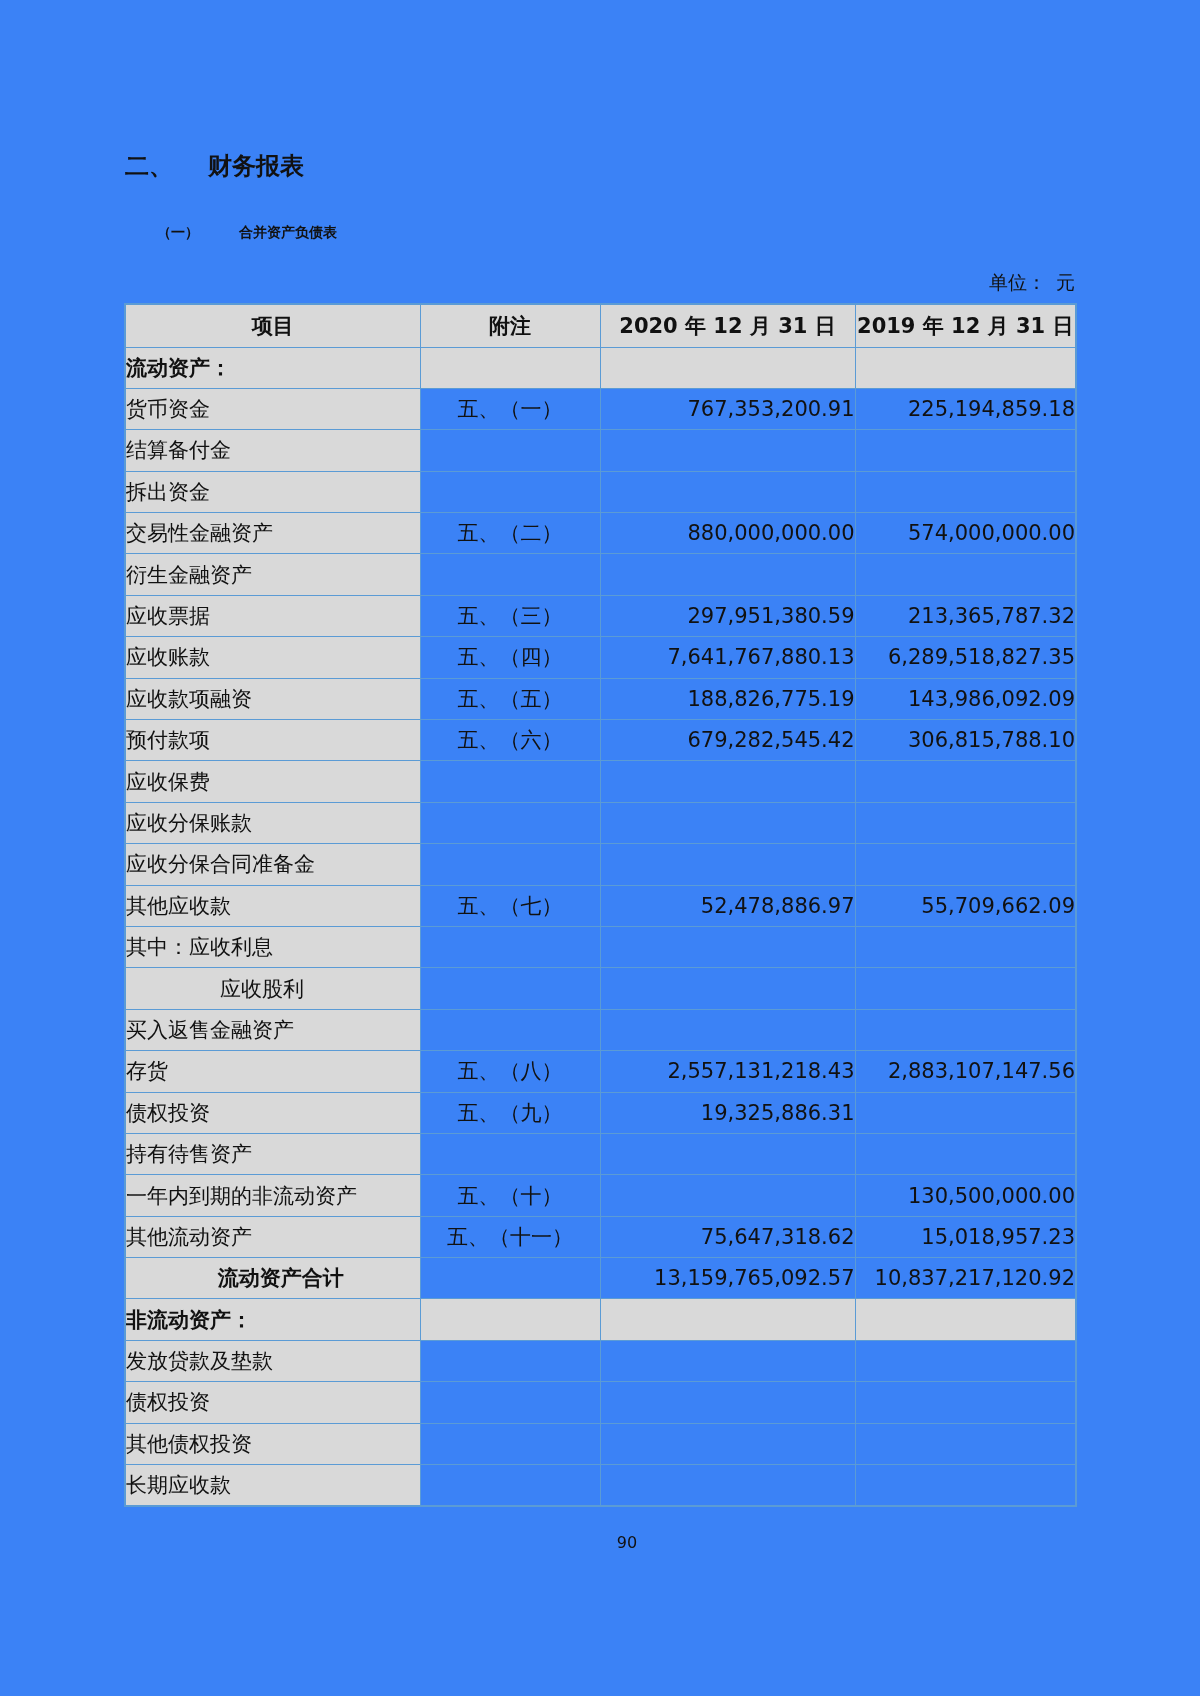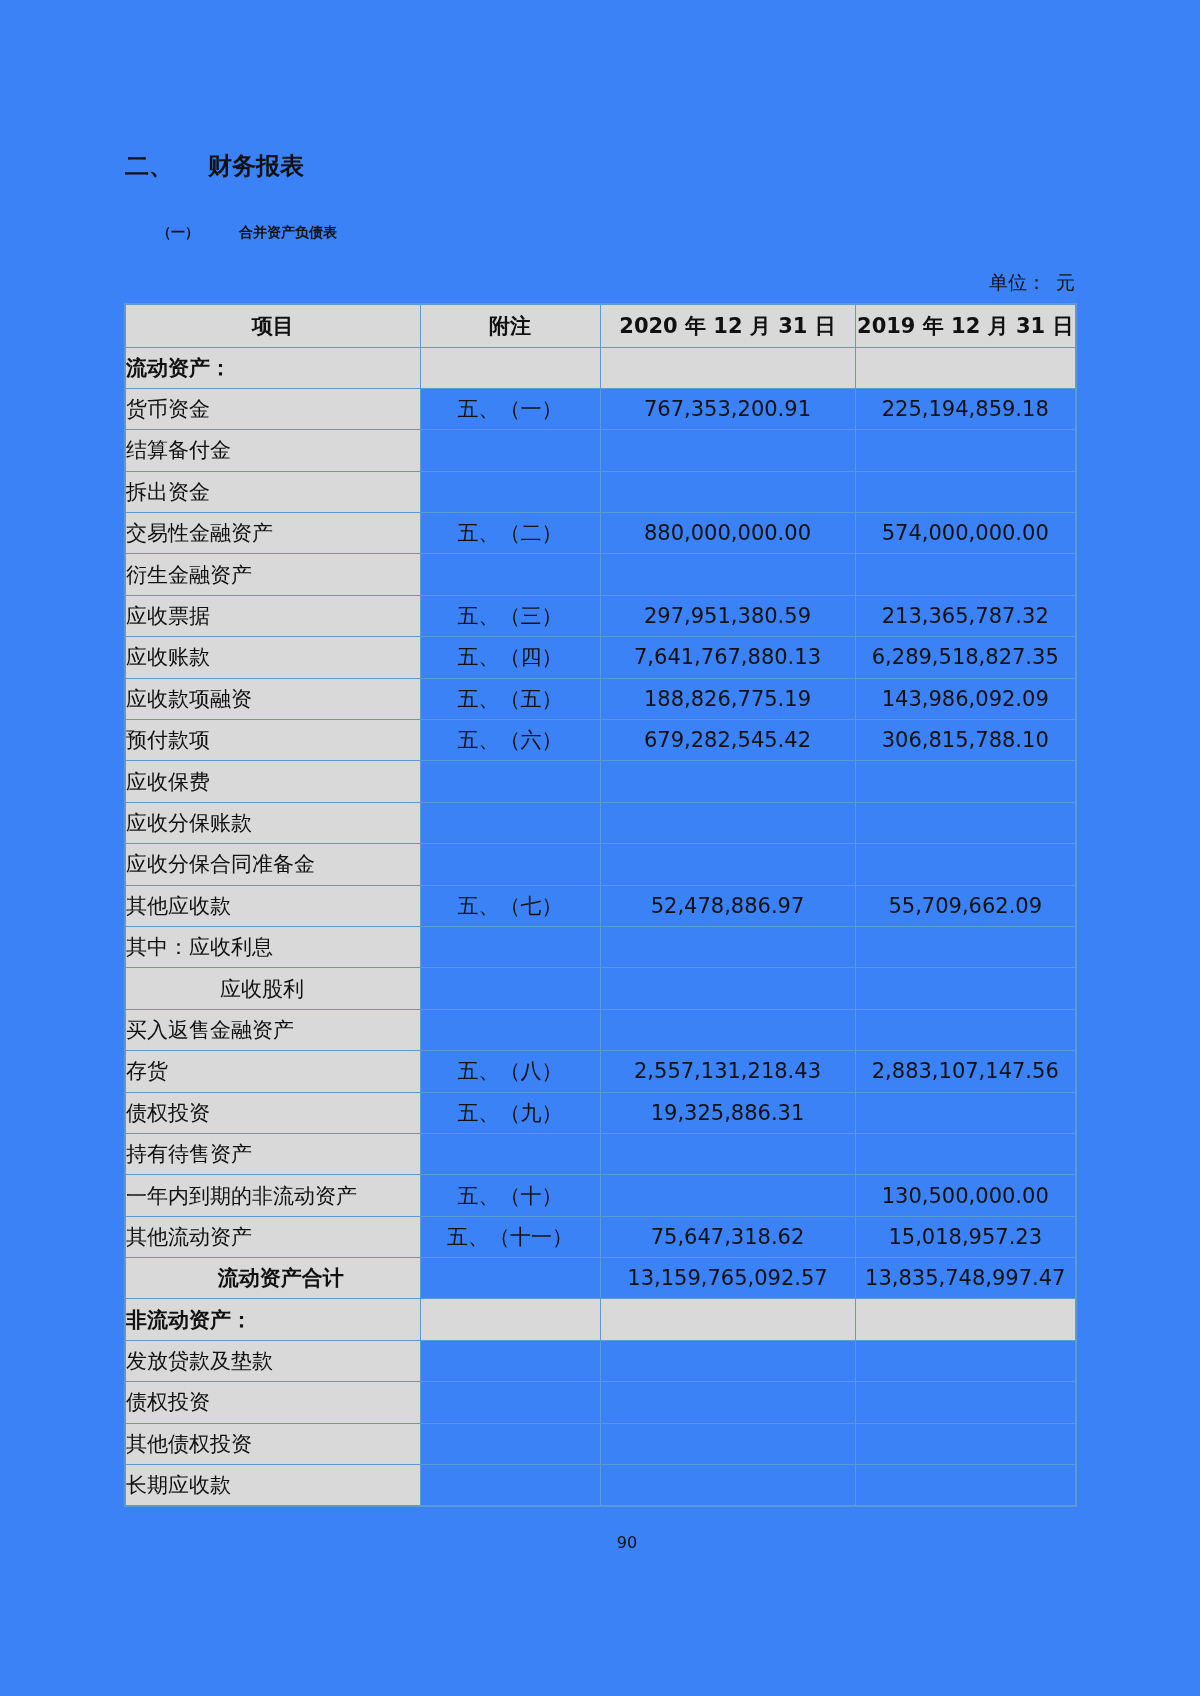--- a/index.html
+++ b/index.html
@@ -55,21 +55,21 @@
     text-align:center;
     margin-left:9px;
   }
   td.c-label{
     background:var(--shade);
     text-align:left;
     padding-left:11px;
   }
   td.c-note{text-align:center;font-size:21px;}
   td.c-val{
-    text-align:center;
+    text-align:right;
     padding-right:10px;
     font-family:"DejaVu Sans","Liberation Sans",sans-serif;
     font-size:20px;
   }
   th.c-date{font-family:"DejaVu Sans","Liberation Sans",sans-serif;font-size:20px;}
   tr.r-section td{background:var(--shade);}
   tr.r-section td.c-label{font-weight:bold;}
   tr.r-total td.c-label{
     font-weight:bold;
     text-align:center;
@@ -245,21 +245,21 @@
         <tr>
           <td class="c-label">其他流动资产</td>
           <td class="c-note">五、（十一）</td>
           <td class="c-val">75,647,318.62</td>
           <td class="c-val">15,018,957.23</td>
         </tr>
         <tr class="r-total">
           <td class="c-label">流动资产合计</td>
           <td class="c-note"></td>
           <td class="c-val">13,159,765,092.57</td>
-          <td class="c-val">13,835,748,997.47</td>
+          <td class="c-val">10,837,217,120.92</td>
         </tr>
         <tr class="r-section">
           <td class="c-label">非流动资产：</td>
           <td class="c-note"></td>
           <td class="c-val"></td>
           <td class="c-val"></td>
         </tr>
         <tr>
           <td class="c-label">发放贷款及垫款</td>
           <td class="c-note"></td>

